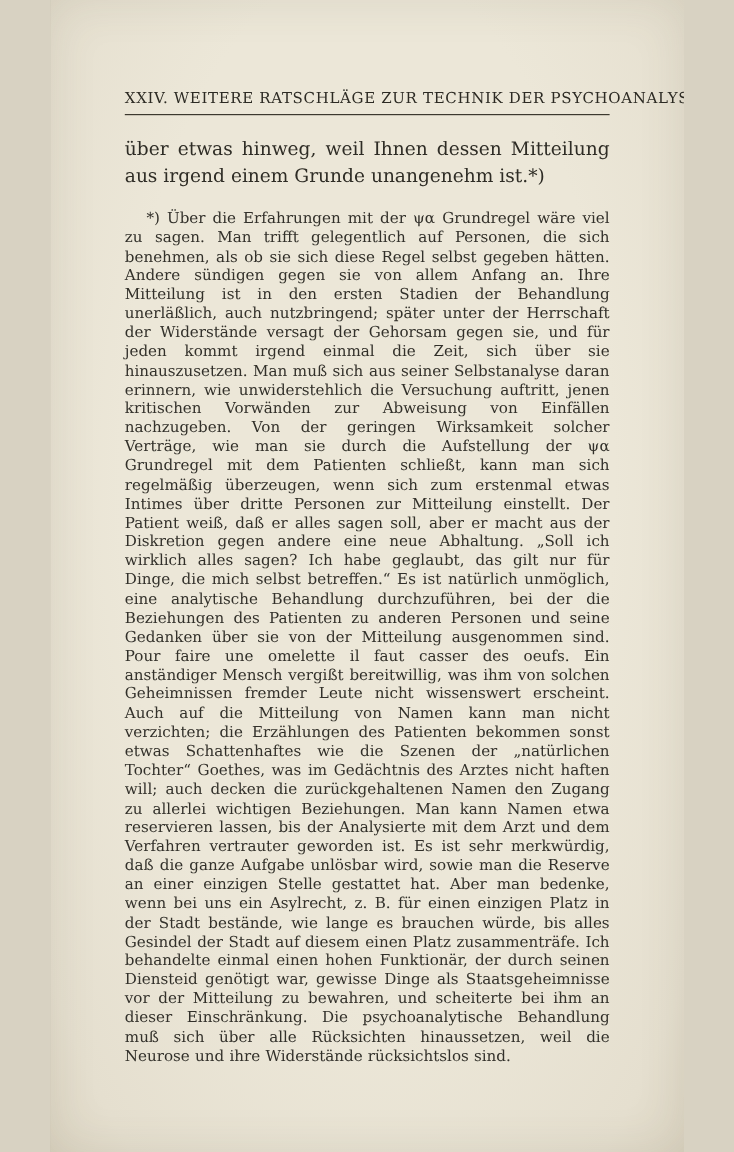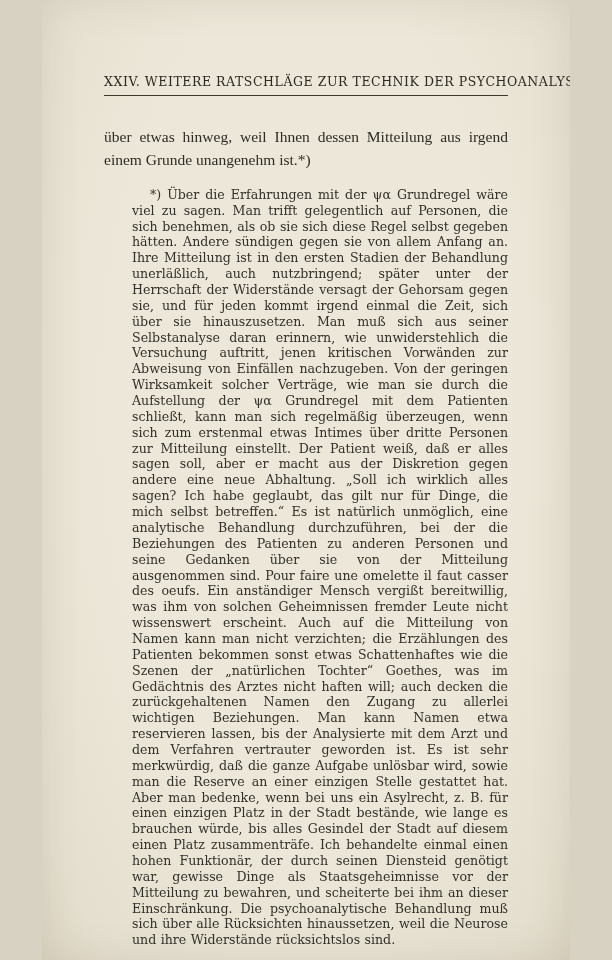--- a/index.html
+++ b/index.html
@@ -36,36 +36,34 @@
     letter-spacing: 0.5px;
     color: #2c2a23;
   }
   .head-rule {
     border: none;
     border-top: 1.6px solid #3c392f;
     margin: 5px 0 0 0;
     height: 0;
   }
   .body-text {
-    margin-top: 30px;
-    font-family: Liberation Serif, serif;
+    margin-top: 17px;
   }
   .para {
     margin: 0;
     font-size: 15.5px;
     line-height: 1.48;
     text-align: justify;
     color: #2e2c25;
   }
   .para.indent {
     text-indent: 27px;
   }
   .footnote {
     margin-top: 15px;
-    margin-left: 28px;
   }
   .footnote-text {
     margin: 0;
     font-size: 12.6px;
     line-height: 1.26;
     text-align: justify;
     text-indent: 18px;
     color: #32302a;
     word-spacing: 0.4px;
   }

